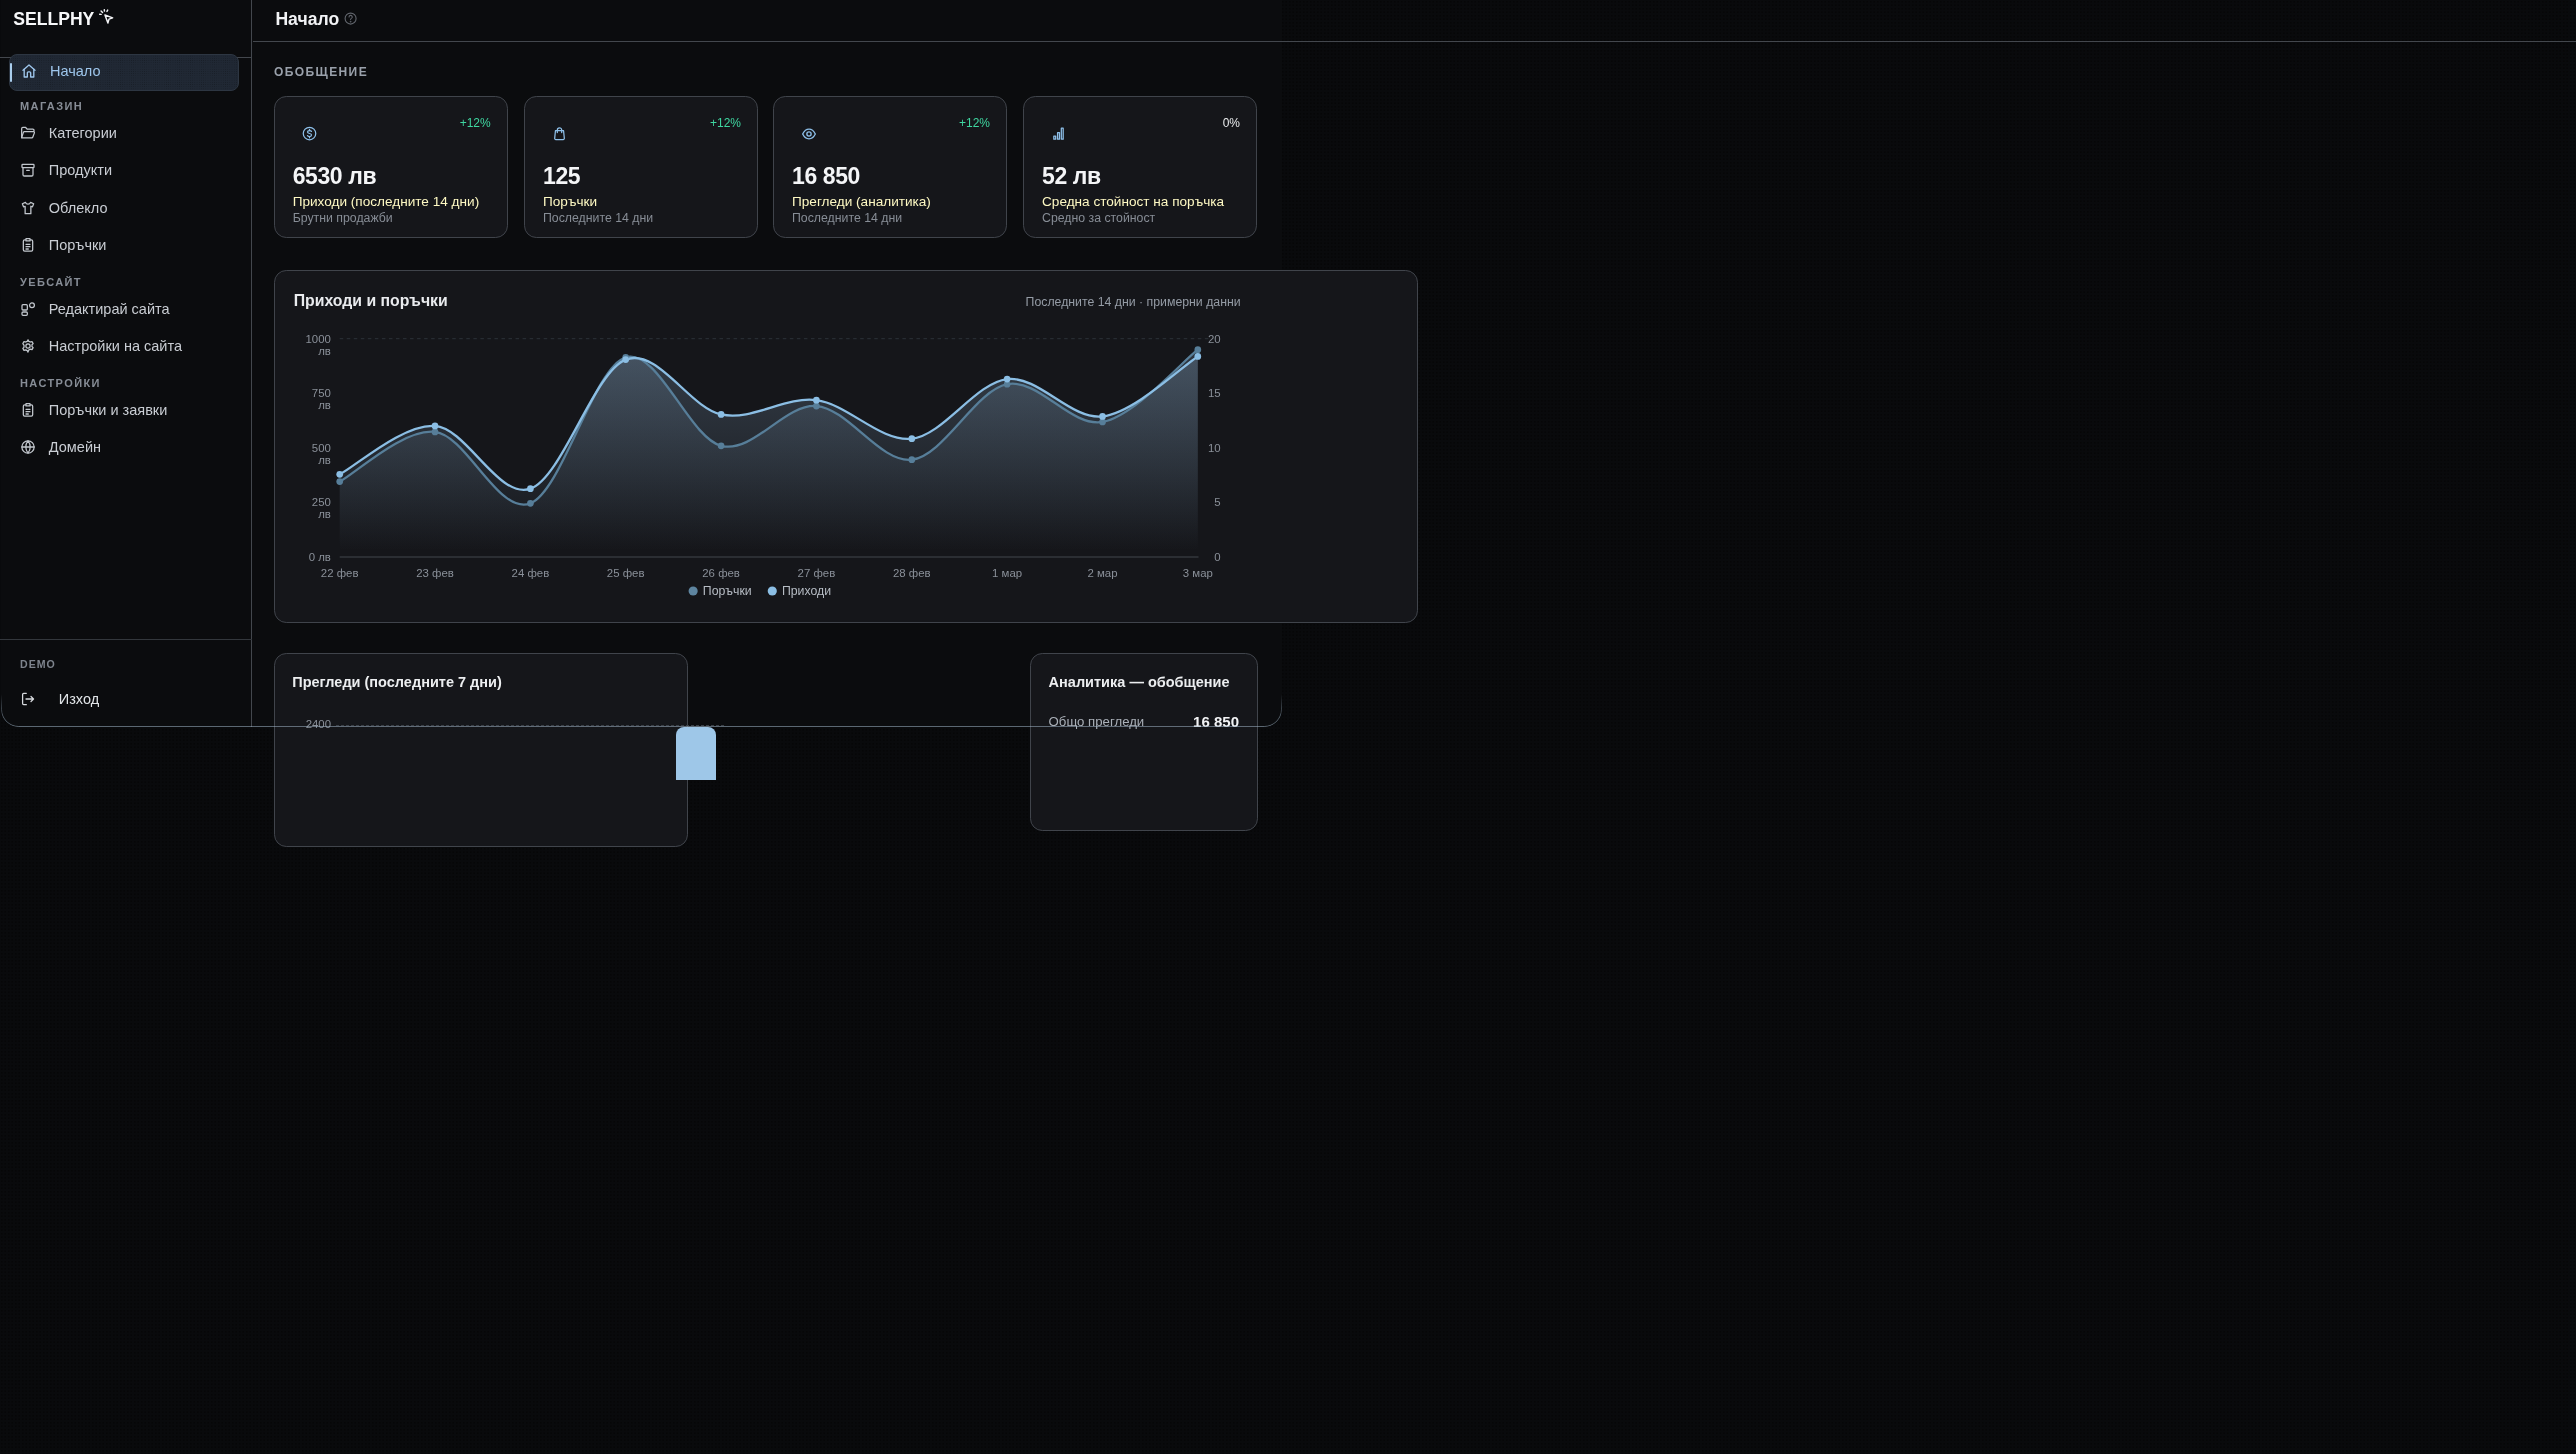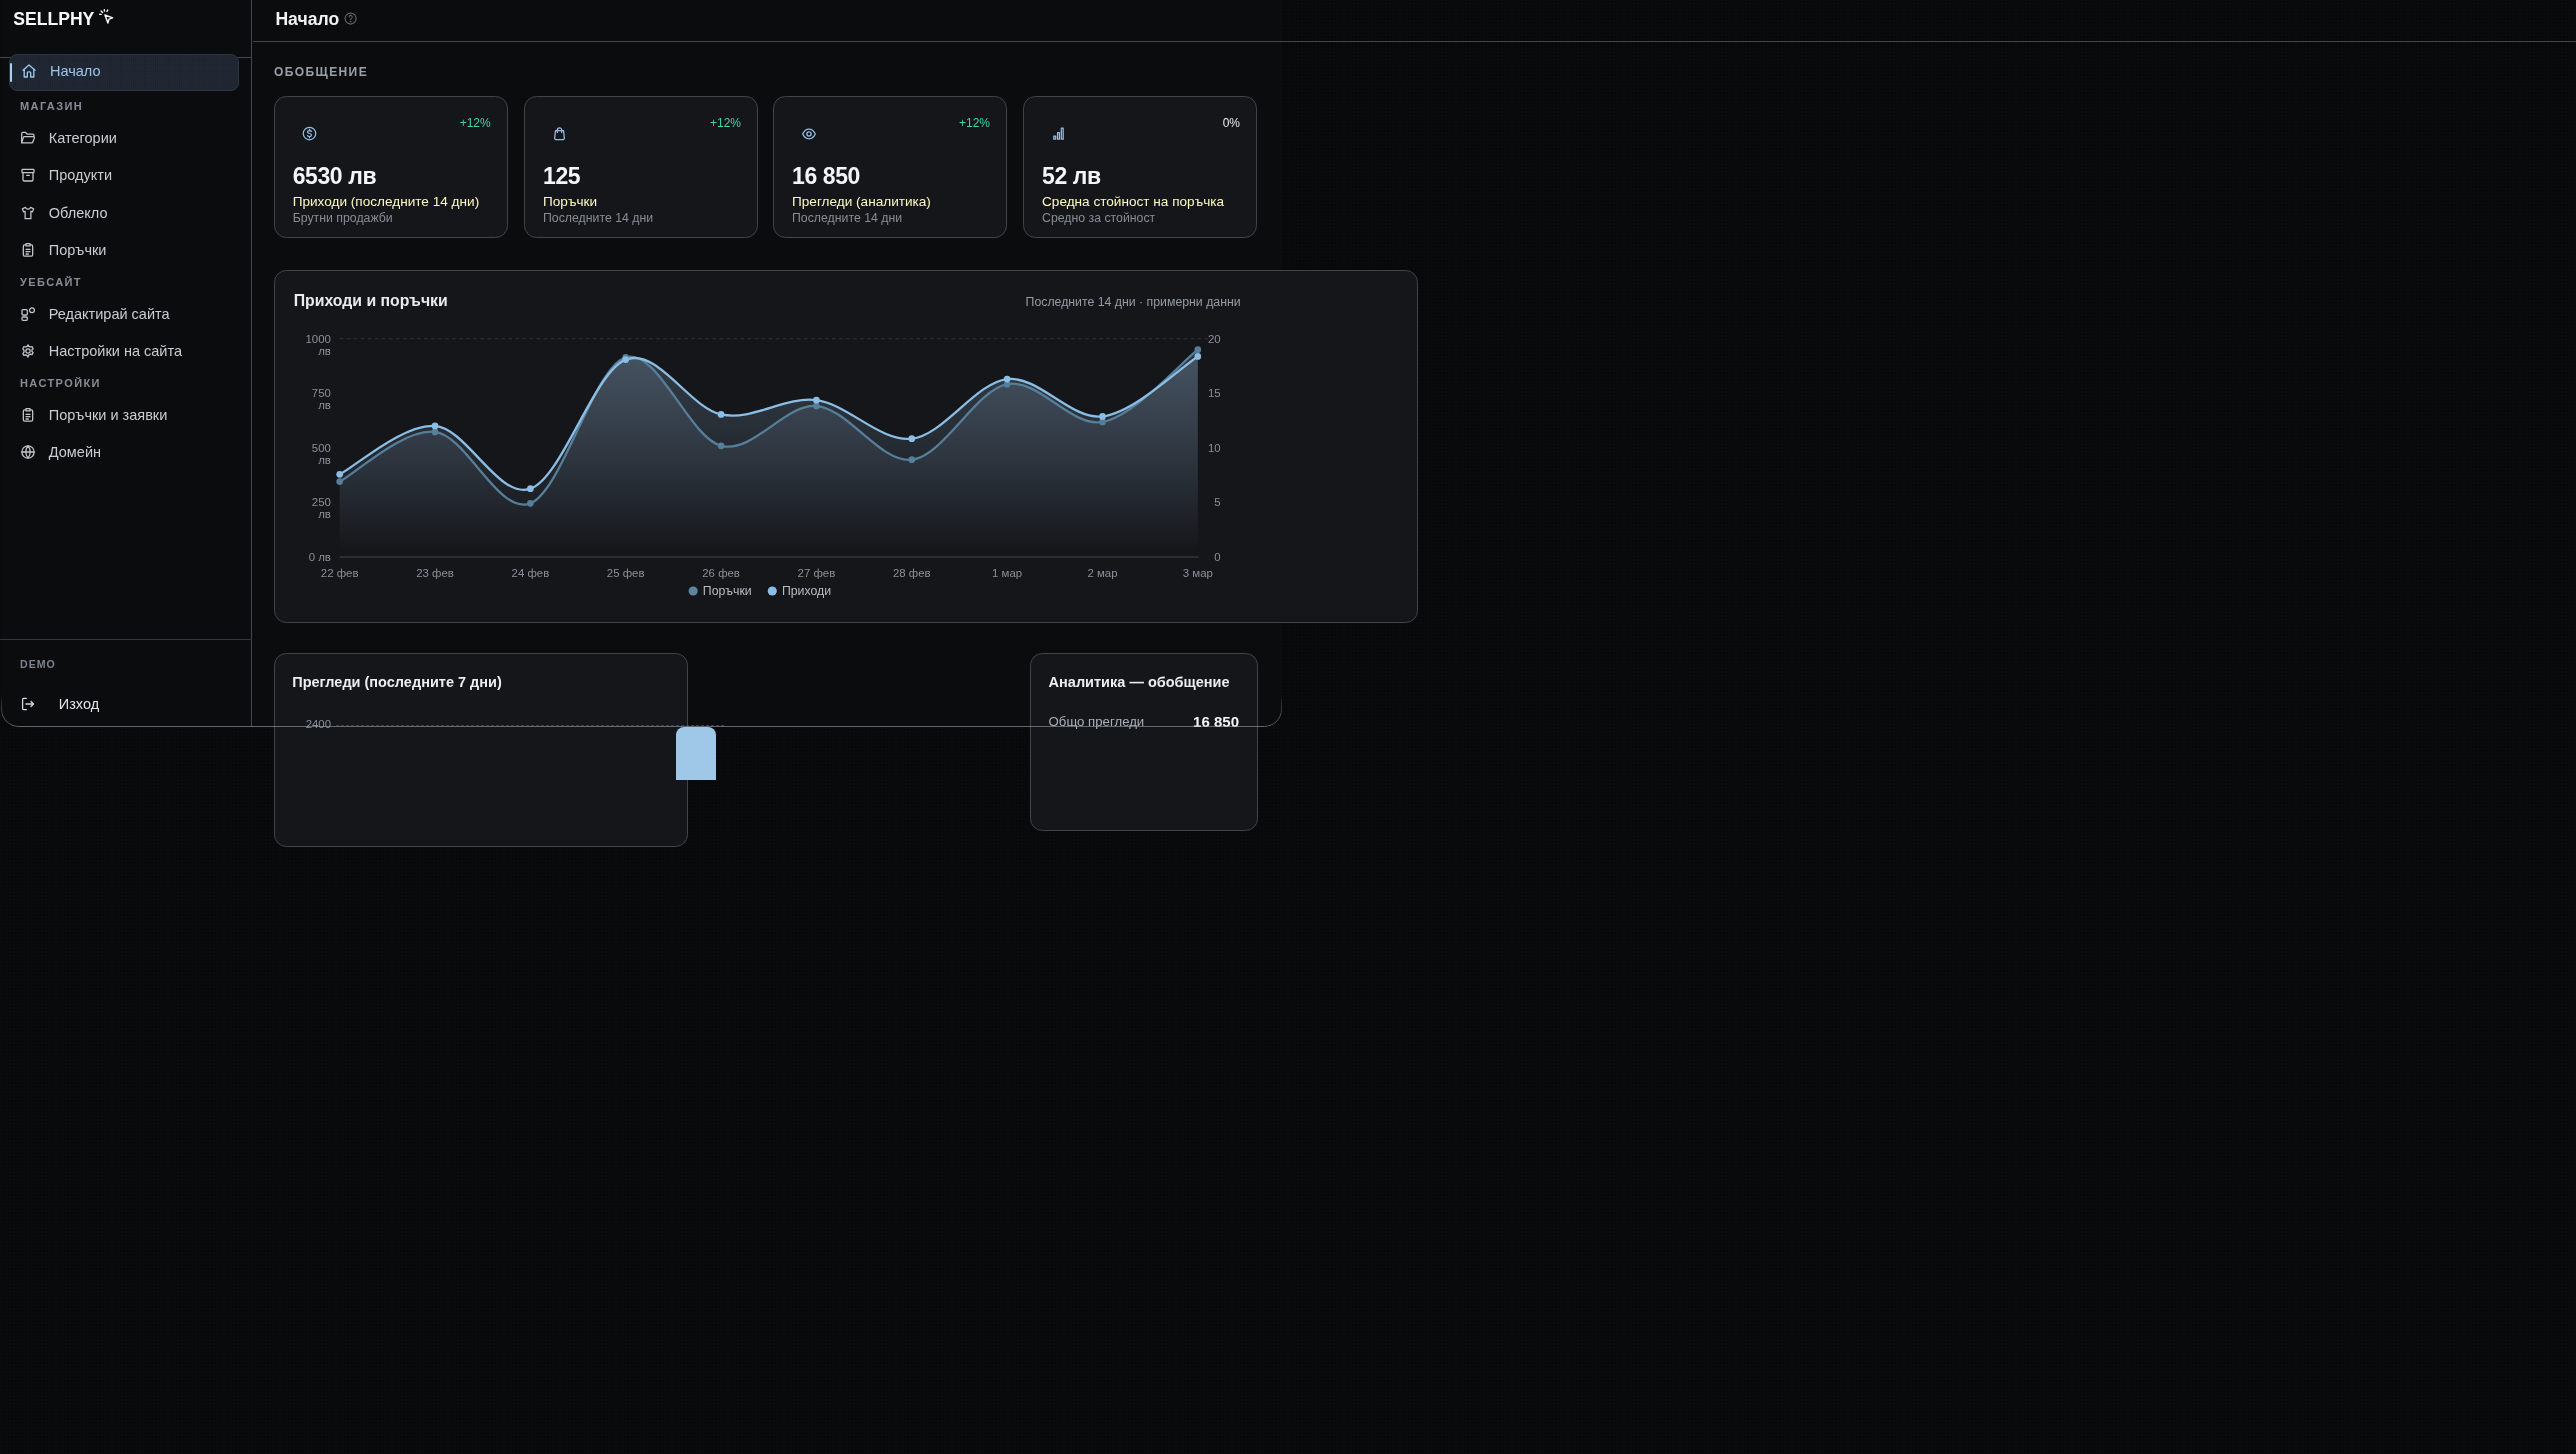--- a/index.html
+++ b/index.html
@@ -31,21 +31,21 @@
   #logo {
     position:absolute; left:0; top:0; width:100%; height:58px;
     border-bottom:0.9px solid #43474d;
   }
   #logo .word {
     position:absolute; left:13.2px; top:8.8px;
     font-size:17.6px; font-weight:800; letter-spacing:0px; color:#f7f8f9;
   }
   #logo svg { position:absolute; left:98px; top:8.4px; }
   .navitem {
-    position:absolute; left:20px; height:21px; display:flex; align-items:flex-end;
+    position:absolute; left:20px; height:21px; display:flex; align-items:flex-start;
     color:#c9cdd3; font-size:14.5px;
   }
   .navitem svg { width:16px; height:16px; margin-right:12.8px; flex:none; }
   .navitem .lbl { position:relative; top:0.4px; }
   .seclbl {
     position:absolute; left:20px; height:12.3px;
     font-size:11px; font-weight:700; letter-spacing:1.4px; color:#878d96;
   }
   #active {
     position:absolute; left:9.2px; top:54px; width:230px; height:37px;

